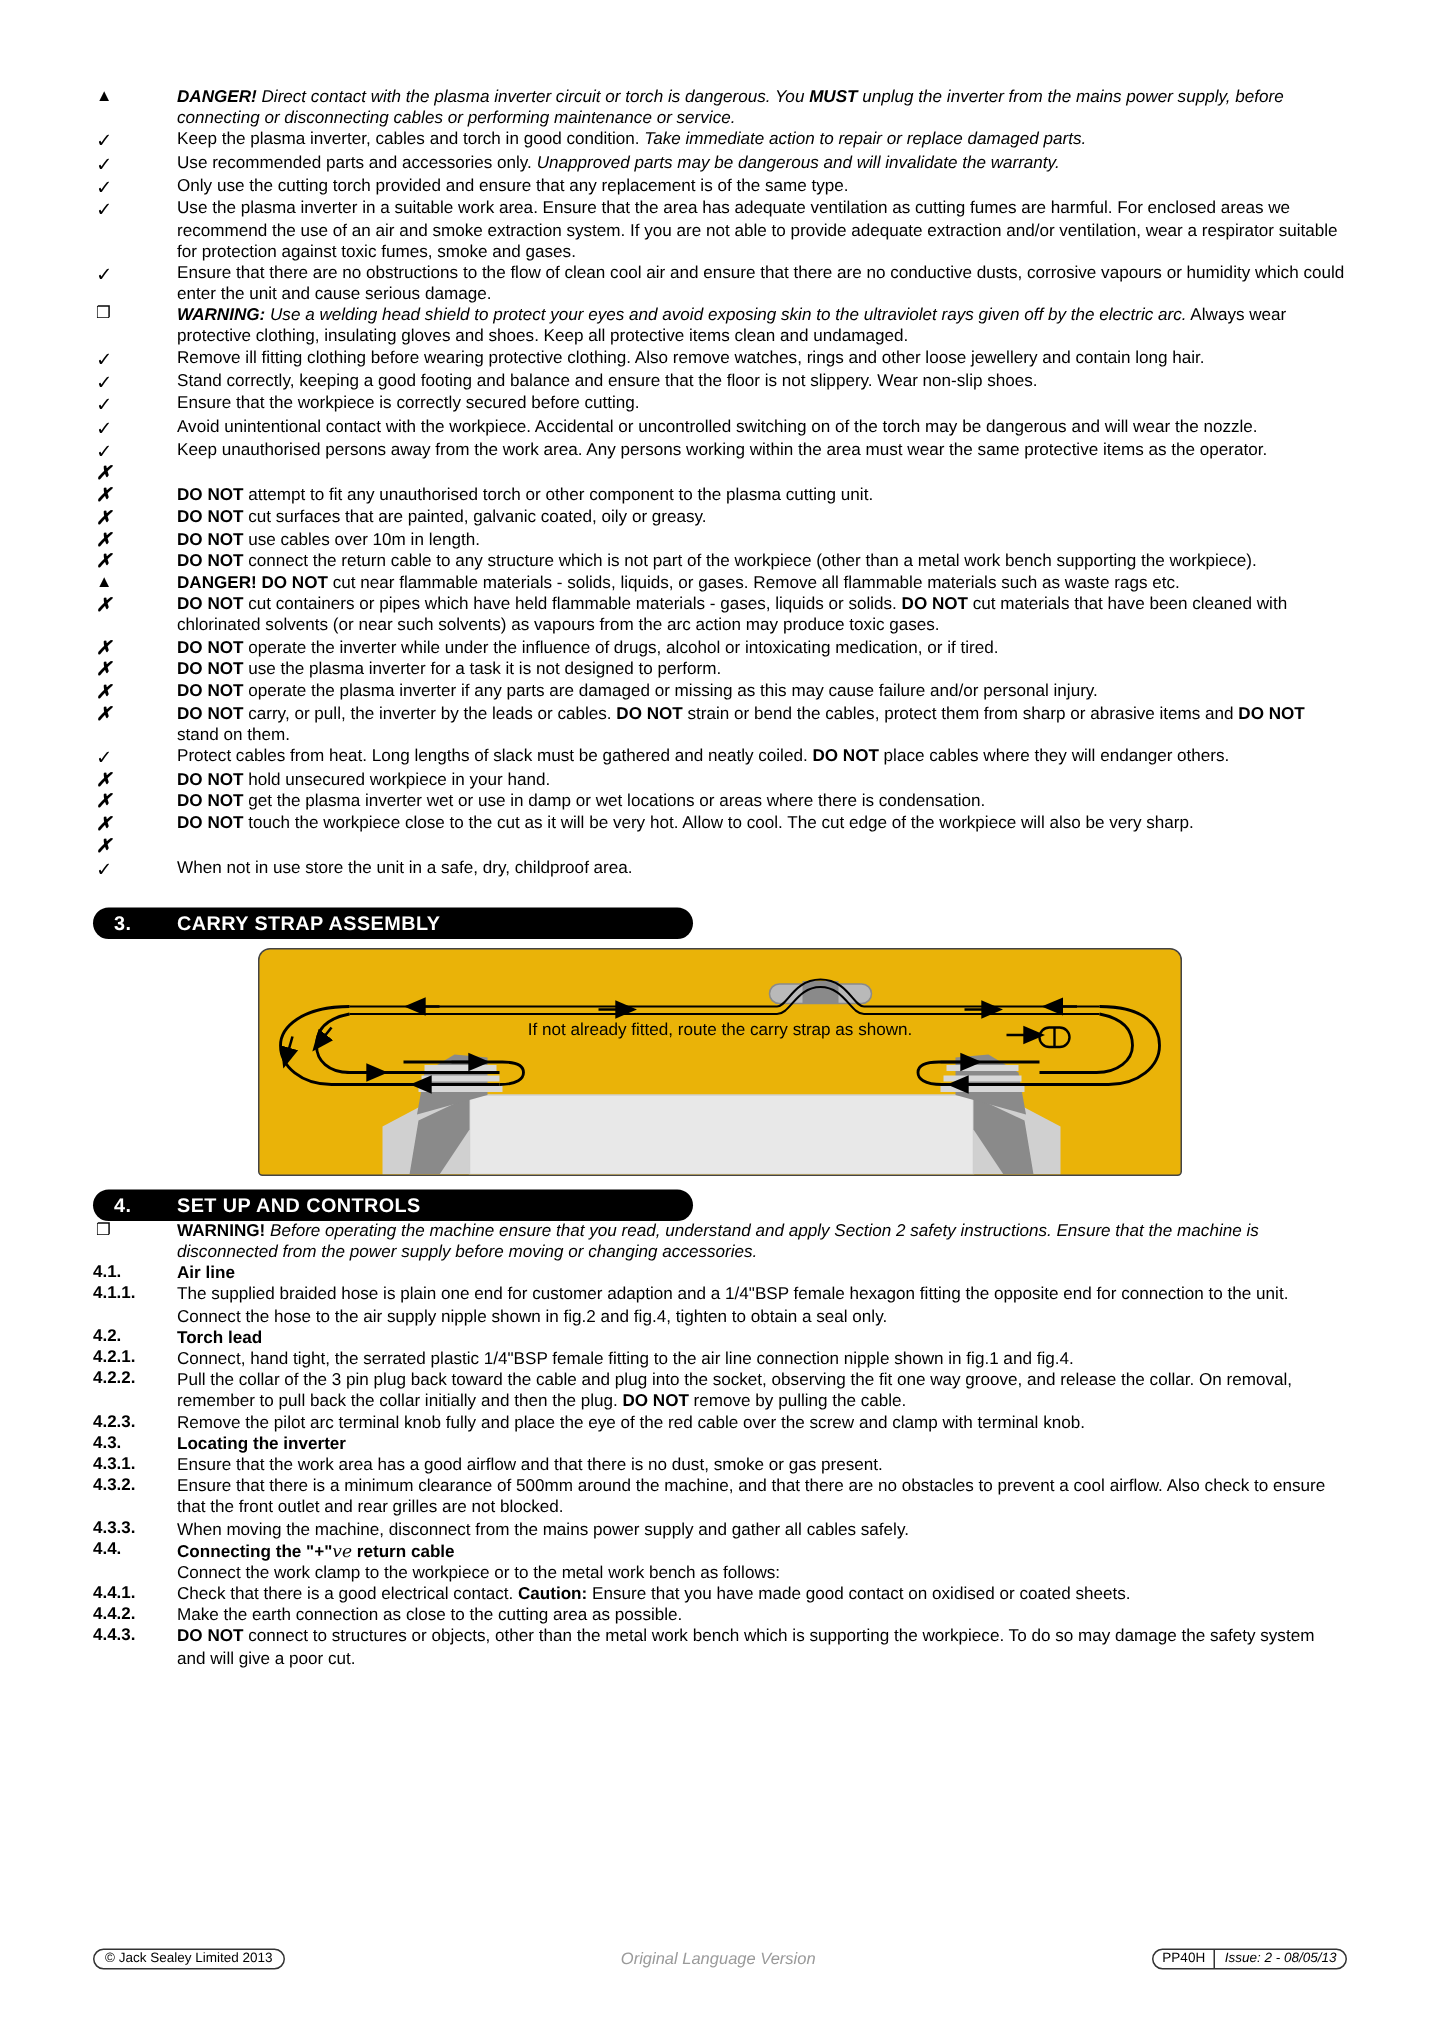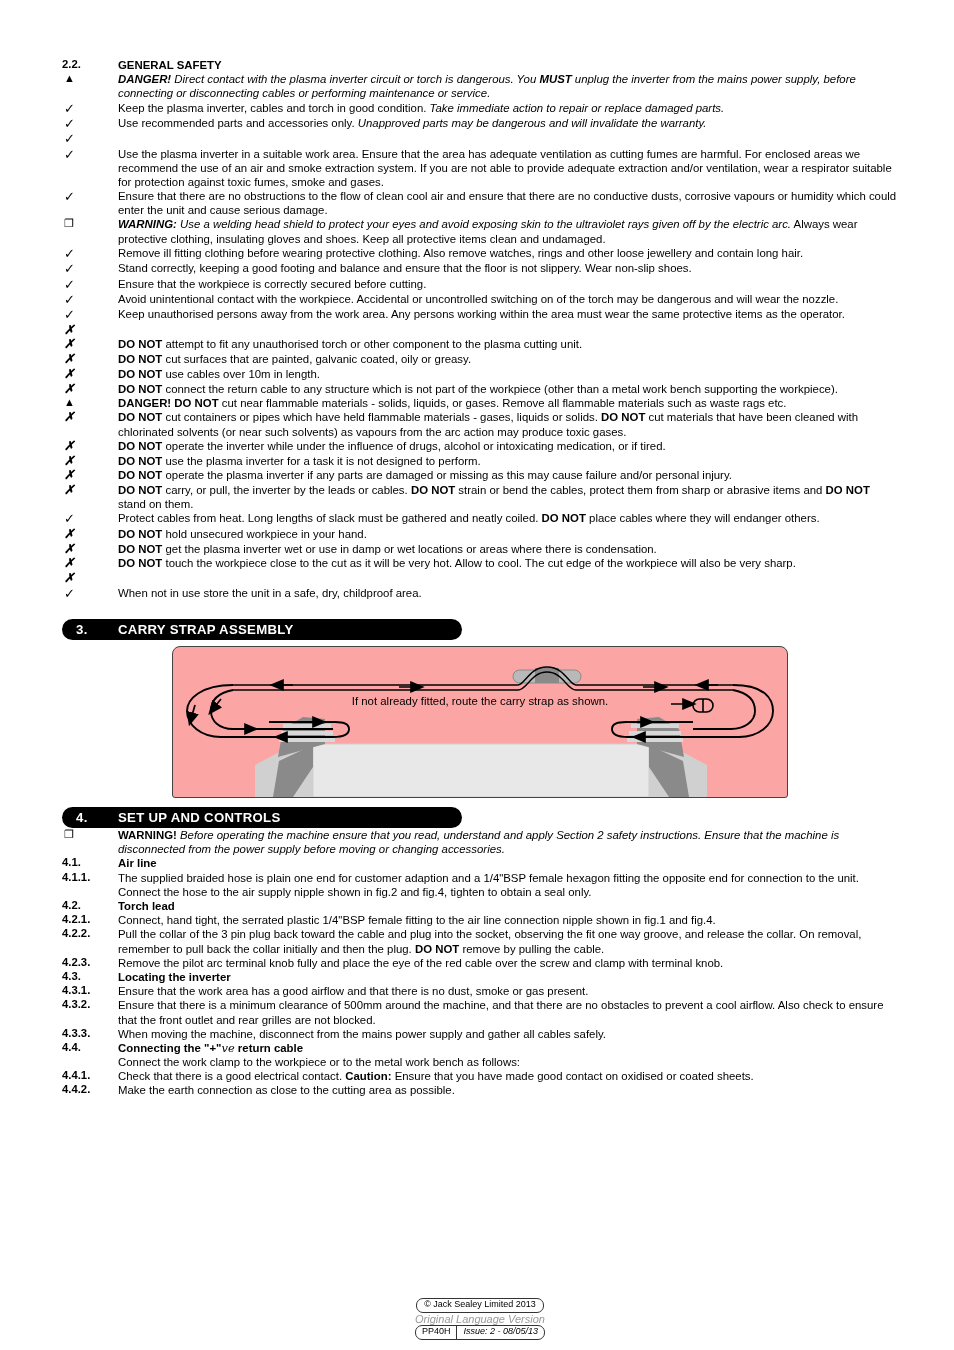--- a/index.html
+++ b/index.html
@@ -77,21 +77,21 @@
   .secbar.w2 { width: 400px; }
 
   
   .figwrap {
     margin-left: 110px;
     margin-top: 6px;
     width: 616px;
     height: 152px;
     border: 1px solid #444;
     border-radius: 8px 8px 3px 3px;
-    background: #fca5a5;
+    background: #eab308;
     position: relative;
     overflow: hidden;
   }
   .figcap {
     position: absolute;
     left: 0; right: 0;
     top: 48px;
     text-align: center;
     font-size: 11.4px;
     z-index: 6;
@@ -101,21 +101,20 @@
   
   .footer {
     position: absolute;
     left: 62px; right: 56px;
     bottom: 36px;
     height: 16px;
     display: flex;
     align-items: center;
     justify-content: space-between;
     font-size: 9px;
-    flex-direction: column;
   }
   .pill {
     border: 1px solid #333;
     border-radius: 7px;
     padding: 1px 7px 2px 7px;
     white-space: nowrap;
     line-height: 1.1;
   }
   .pill.right { display: flex; padding: 0; }
   .pill.right > span { padding: 1px 6px 2px 6px; }
@@ -125,40 +124,37 @@
     color: #9a9a9a;
     font-size: 11px;
   }
   .script { font-family: "DejaVu Serif", serif; font-style: italic; font-weight: normal; }
 </style>
 </head>
 <body>
 
 <div class="page">
 
-  <div class="row">
-    <div class="num">2.2.</div>
-    <div class="hd">GENERAL SAFETY</div>
-  </div>
 
   <div id="safety-list">
       <div class="row">
         <div class="bullet tri">▲</div>
         <div class="body"><b><i>DANGER!</i></b> <i>Direct contact with the plasma inverter circuit or torch is dangerous. You <b>MUST</b> unplug the inverter from the mains power supply, before connecting or disconnecting cables or performing maintenance or service.</i></div>
       </div>
       <div class="row">
         <div class="bullet chk">✓</div>
         <div class="body">Keep the plasma inverter, cables and torch in good condition. <i>Take immediate action to repair or replace damaged parts.</i></div>
       </div>
       <div class="row">
         <div class="bullet chk">✓</div>
         <div class="body">Use recommended parts and accessories only. <i>Unapproved parts may be dangerous and will invalidate the warranty.</i></div>
       </div>
       <div class="row">
         <div class="bullet chk">✓</div>
+        <div class="body">Only use the cutting torch provided and ensure that any replacement is of the same type.</div>
       </div>
       <div class="row">
         <div class="bullet chk">✓</div>
         <div class="body">Use the plasma inverter in a suitable work area. Ensure that the area has adequate ventilation as cutting fumes are harmful. For enclosed areas we recommend the use of an air and smoke extraction system. If you are not able to provide adequate extraction and/or ventilation, wear a respirator suitable for protection against toxic fumes, smoke and gases.</div>
       </div>
       <div class="row">
         <div class="bullet chk">✓</div>
         <div class="body">Ensure that there are no obstructions to the flow of clean cool air and ensure that there are no conductive dusts, corrosive vapours or humidity which could enter the unit and cause serious damage.</div>
       </div>
       <div class="row">
@@ -393,20 +389,24 @@
         <div class="body">Connect the work clamp to the workpiece or to the metal work bench as follows:</div>
       </div>
       <div class="row">
         <div class="num plain">4.4.1.</div>
         <div class="body">Check that there is a good electrical contact. <b>Caution:</b> Ensure that you have made good contact on oxidised or coated sheets.</div>
       </div>
       <div class="row">
         <div class="num plain">4.4.2.</div>
         <div class="body">Make the earth connection as close to the cutting area as possible.</div>
       </div>
+      <div class="row">
+        <div class="num plain">4.4.3.</div>
+        <div class="body"><b>DO NOT</b> connect to structures or objects, other than the metal work bench which is supporting the workpiece. To do so may damage the safety system and will give a poor cut.</div>
+      </div>
     </div>
 
   <div class="footer">
     <span class="pill">© Jack Sealey Limited 2013</span>
     <span class="origlang">Original Language Version</span>
     <span class="pill right">
       <span>PP40H</span>
       <span>Issue: 2 - 08/05/13</span>
     </span>
   </div>

